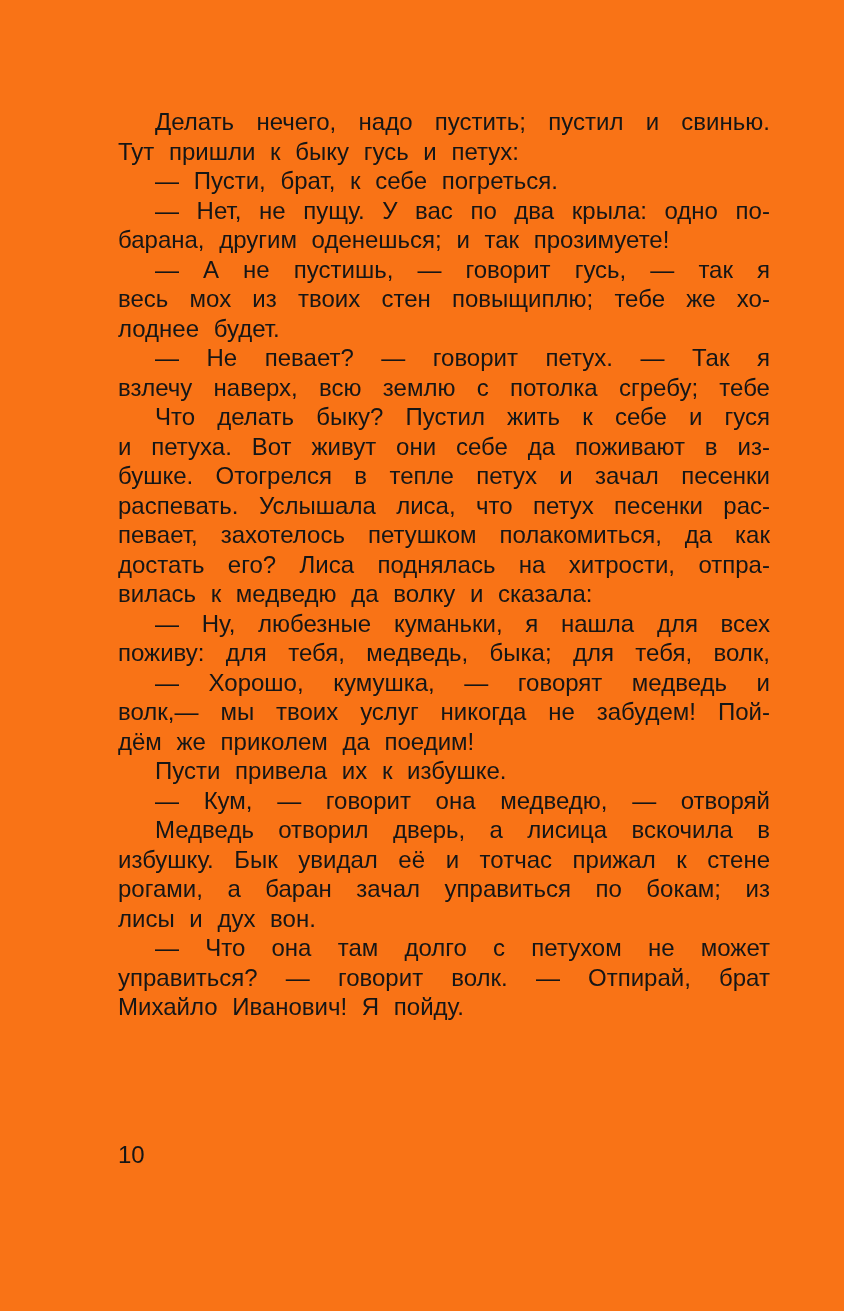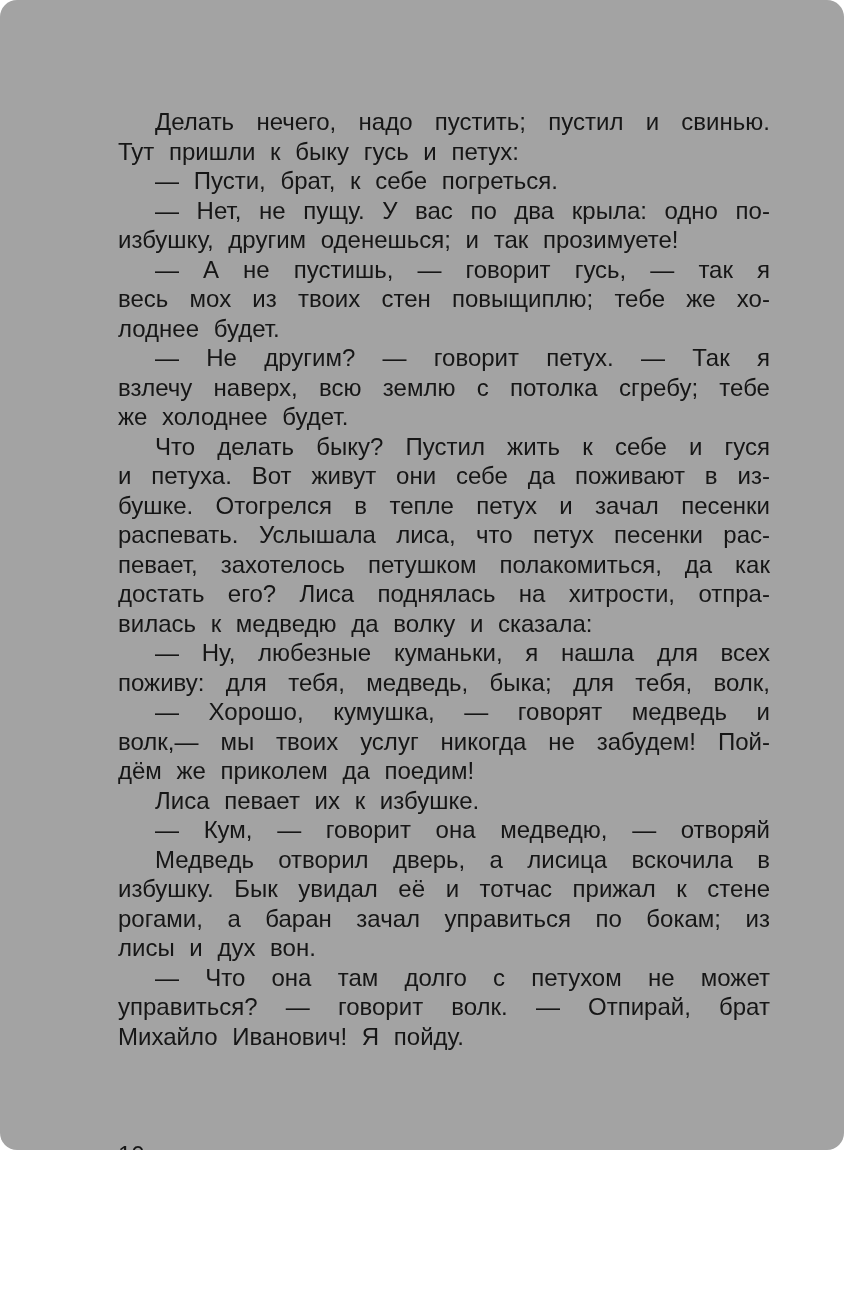--- a/index.html
+++ b/index.html
@@ -8,24 +8,23 @@
   }
   body {
     width: 844px;
     height: 1311px;
     background: #ffffff;
     font-family: "Liberation Sans", sans-serif;
   }
   .page {
     position: relative;
     width: 844px;
-    height: 1150px;
-    background: #a3a3a3;
+    height: 1311px;
+    background: #f97316;
     overflow: hidden;
-    border-radius: 17px;
   }
   .text-block {
     position: absolute;
     left: 118px;
     top: 107px;
     width: 652px;
     color: #161616;
     font-size: 24px;
     line-height: 29.5px;
   }
@@ -85,21 +84,21 @@
           <span>не</span>
           <span>пущу.</span>
           <span>У</span>
           <span>вас</span>
           <span>по</span>
           <span>два</span>
           <span>крыла:</span>
           <span>одно</span>
           <span>по-</span>
         </div>
-        <div class="line">избушку, другим оденешься; и так прозимуете!</div>
+        <div class="line">барана, другим оденешься; и так прозимуете!</div>
       </div>
       <div class="para">
         <div class="line first j">
           <span>—</span>
           <span>А</span>
           <span>не</span>
           <span>пустишь,</span>
           <span>—</span>
           <span>говорит</span>
           <span>гусь,</span>
@@ -117,39 +116,38 @@
           <span>тебе</span>
           <span>же</span>
           <span>хо-</span>
         </div>
         <div class="line">лоднее будет.</div>
       </div>
       <div class="para">
         <div class="line first j">
           <span>—</span>
           <span>Не</span>
-          <span>другим?</span>
+          <span>певает?</span>
           <span>—</span>
           <span>говорит</span>
           <span>петух.</span>
           <span>—</span>
           <span>Так</span>
           <span>я</span>
         </div>
         <div class="line j">
           <span>взлечу</span>
           <span>наверх,</span>
           <span>всю</span>
           <span>землю</span>
           <span>с</span>
           <span>потолка</span>
           <span>сгребу;</span>
           <span>тебе</span>
         </div>
-        <div class="line">же холоднее будет.</div>
       </div>
       <div class="para">
         <div class="line first j">
           <span>Что</span>
           <span>делать</span>
           <span>быку?</span>
           <span>Пустил</span>
           <span>жить</span>
           <span>к</span>
           <span>себе</span>
@@ -244,21 +242,21 @@
           <span>твоих</span>
           <span>услуг</span>
           <span>никогда</span>
           <span>не</span>
           <span>забудем!</span>
           <span>Пой-</span>
         </div>
         <div class="line">дём же приколем да поедим!</div>
       </div>
       <div class="para">
-        <div class="line first">Лиса певает их к избушке.</div>
+        <div class="line first">Пусти привела их к избушке.</div>
       </div>
       <div class="para">
         <div class="line first j">
           <span>—</span>
           <span>Кум,</span>
           <span>—</span>
           <span>говорит</span>
           <span>она</span>
           <span>медведю,</span>
           <span>—</span>

